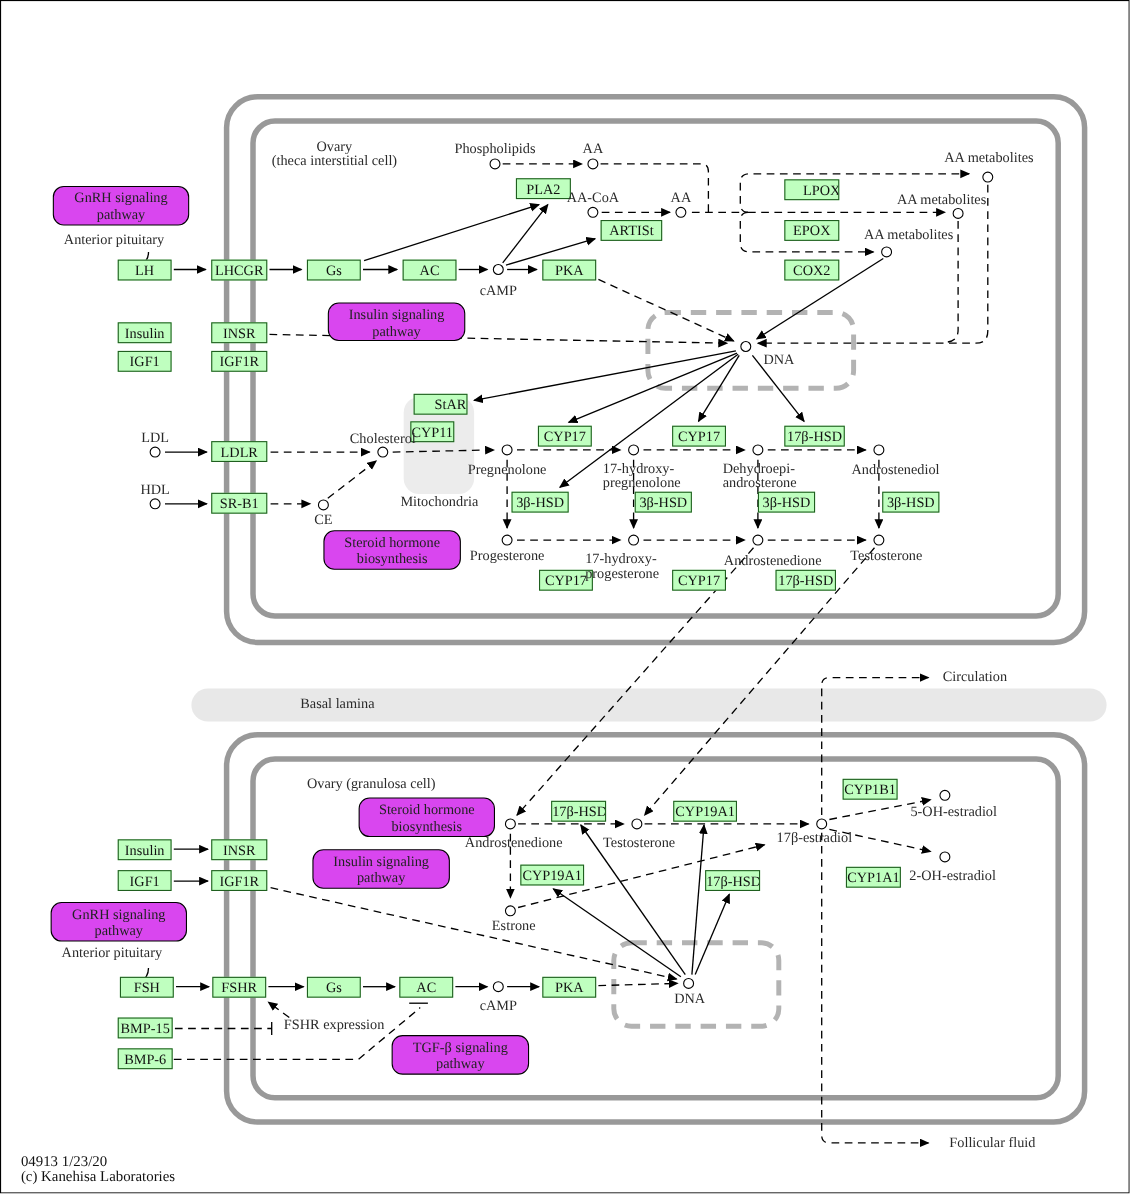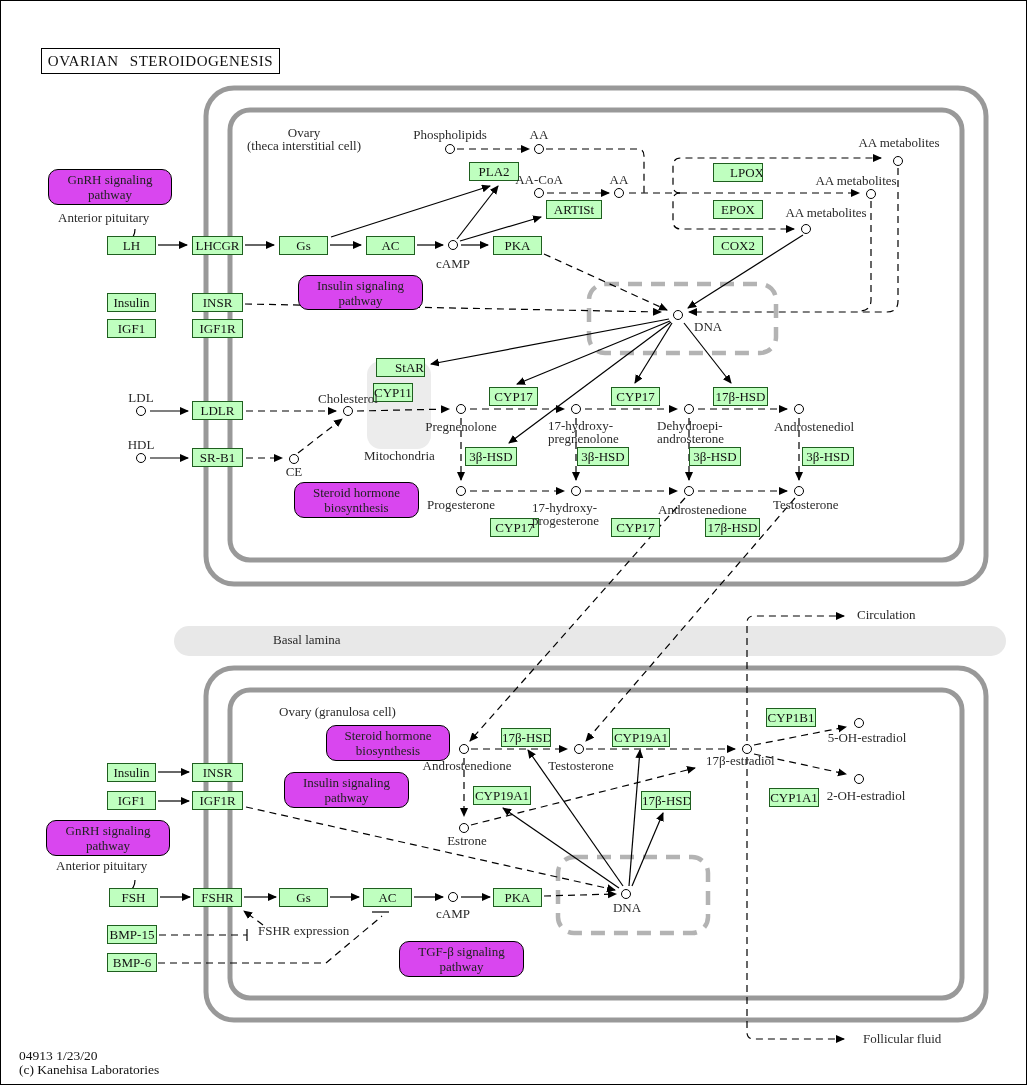--- a/index.html
+++ b/index.html
@@ -36,21 +36,20 @@
     font-size:15px;letter-spacing:.5px;word-spacing:7px;
     display:flex;align-items:center;justify-content:center;color:#111;
   }
   #footer{position:absolute;left:18px;top:1048px;z-index:6;font-size:13.5px;line-height:14px;color:#111;}
 </style>
 </head>
 <body>
 
 <div id="canvas">
 
-  <div id="title-box">OVARIAN STEROIDOGENESIS</div>
 
   <svg id="wiring" width="1027" height="1085" viewBox="0 0 1027 1085">
     <defs>
       <marker id="ah" markerWidth="10" markerHeight="9" refX="8" refY="4" orient="auto" markerUnits="userSpaceOnUse">
         <path d="M0,0 L9,4 L0,8 Z" fill="#000"></path>
       </marker>
     </defs>
 
     <rect x="173" y="625" width="832" height="30" rx="15" fill="#e8e8e8"></rect>
 
@@ -205,21 +204,21 @@
       <div class="pathway" style="left: 297px; top: 274px; width: 125px; height: 35px;">Insulin signaling
 pathway</div>
       <div class="pathway" style="left: 293px; top: 481px; width: 125px; height: 36px;">Steroid hormone
 biosynthesis</div>
       <div class="pathway" style="left: 325px; top: 724px; width: 124px; height: 36px;">Steroid hormone
 biosynthesis</div>
       <div class="pathway" style="left: 283px; top: 771px; width: 125px; height: 36px;">Insulin signaling
 pathway</div>
       <div class="pathway" style="left: 45px; top: 819px; width: 124px; height: 36px;">GnRH signaling
 pathway</div>
-      <div class="pathway" style="left: 355px; top: 940px; width: 125px; height: 36px; margin-left: 43px;">TGF-β signaling
+      <div class="pathway" style="left: 355px; top: 940px; width: 125px; height: 36px;">TGF-β signaling
 pathway</div>
       <div class="compound" style="left: 444px; top: 143px;"></div>
       <div class="compound" style="left: 533px; top: 143px;"></div>
       <div class="compound" style="left: 533px; top: 187px;"></div>
       <div class="compound" style="left: 613px; top: 187px;"></div>
       <div class="compound" style="left: 447px; top: 239px;"></div>
       <div class="compound" style="left: 892px; top: 155px;"></div>
       <div class="compound" style="left: 865px; top: 188px;"></div>
       <div class="compound" style="left: 800px; top: 223px;"></div>
       <div class="compound" style="left: 672px; top: 309px;"></div>

